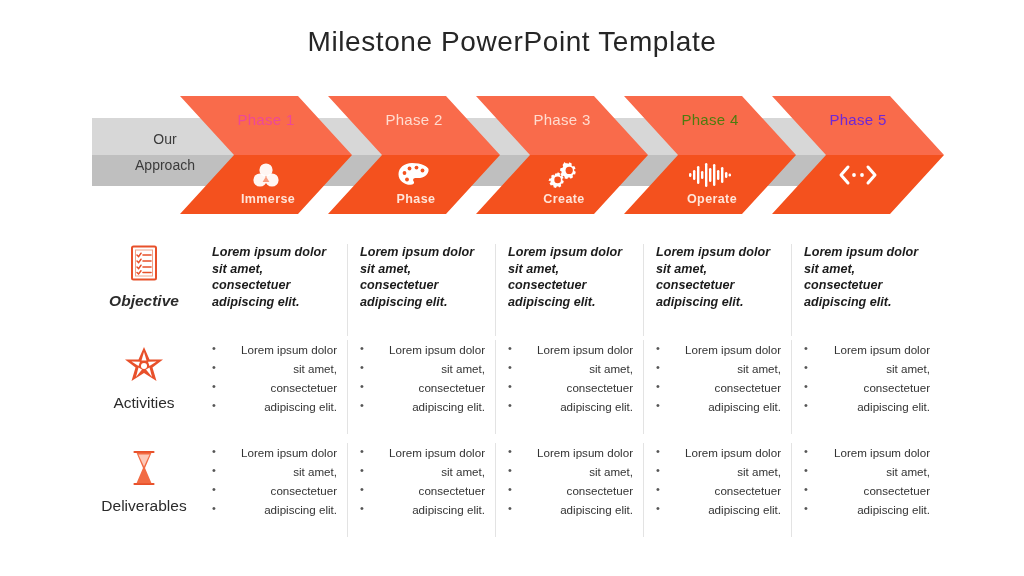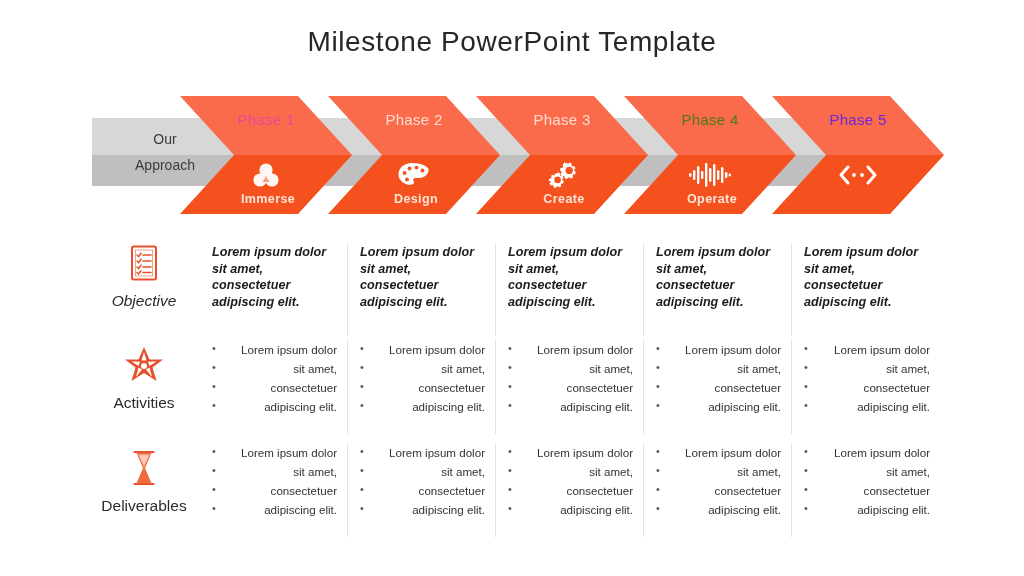--- a/index.html
+++ b/index.html
@@ -113,21 +113,21 @@
   }
   .rowlabel .ricon{
     height:42px;
     display:flex;align-items:center;justify-content:center;
   }
   .rowlabel .rtext{
     margin-top:8px;
     font-size:15.5px;
     color:#2b2b2b;
   }
-  .rowlabel.emph .rtext{font-weight:normal;font-style:italic;}
+  .rowlabel.emph .rtext{font-weight:bold;font-style:italic;}
 
   .cell{
     position:absolute;
     box-sizing:border-box;
     border-right:1px solid #e3e3e3;
     padding:0 10px 0 12px;
   }
   .cell.last{border-right:none;}
   .obj-text{
     font-size:12.6px;
@@ -195,21 +195,21 @@
     <div class="ico">
       <svg width="34" height="26" viewBox="0 0 34 26">
         <path d="M15 1C7 1 1.5 6 1.5 12.2c0 6 5.4 10.6 12 10.6 2.6 0 3.6-1 3.6-2.2 0-1.1-1-1.5-1-2.6 0-1 .9-1.9 2.3-1.9h2.6c6 0 10.6-3.6 10.6-8.3C31.6 4.6 24.4 1 15 1z" fill="#ffffff"></path>
         <circle cx="7.5" cy="11" r="1.9" fill="#f4511e"></circle>
         <circle cx="12.5" cy="6.5" r="1.9" fill="#f4511e"></circle>
         <circle cx="19.5" cy="5.6" r="1.9" fill="#f4511e"></circle>
         <circle cx="25.5" cy="8.5" r="1.9" fill="#f4511e"></circle>
         <circle cx="10" cy="17.5" r="1.9" fill="#f4511e"></circle>
       </svg>
     </div>
-    <div class="stage">Design</div>
+    <div class="stage">Phase</div>
   </div>
 
   <div class="chev" id="chev2" style="left:476px;">
     <div class="c-top" style="background: rgb(249, 107, 75);"></div>
     <div class="c-bot" style="background: rgb(244, 81, 30);"></div>
     <div class="phase" style="color: rgb(255, 220, 207);">Phase 3</div>
     <div class="ico">
       <svg width="32" height="28" viewBox="0 0 32 28">
         <g fill="#ffffff">
           <path d="M21 2.2l1.6.5.9-1.4 2.4 1.4-.5 1.6 1.2 1.2 1.6-.5 1.4 2.4-1.4.9.1 1.7 1.5.7-.7 2.7-1.7-.1-.9 1.4.6 1.6-2.4 1.4-1-1.3-1.7.2-.7 1.5-2.7-.7.1-1.7-1.4-.9-1.6.6-1.4-2.4 1.3-1-.2-1.7-1.5-.7.7-2.7 1.7.1.9-1.4-.6-1.6L18.6.9l1 1.3z"></path>

